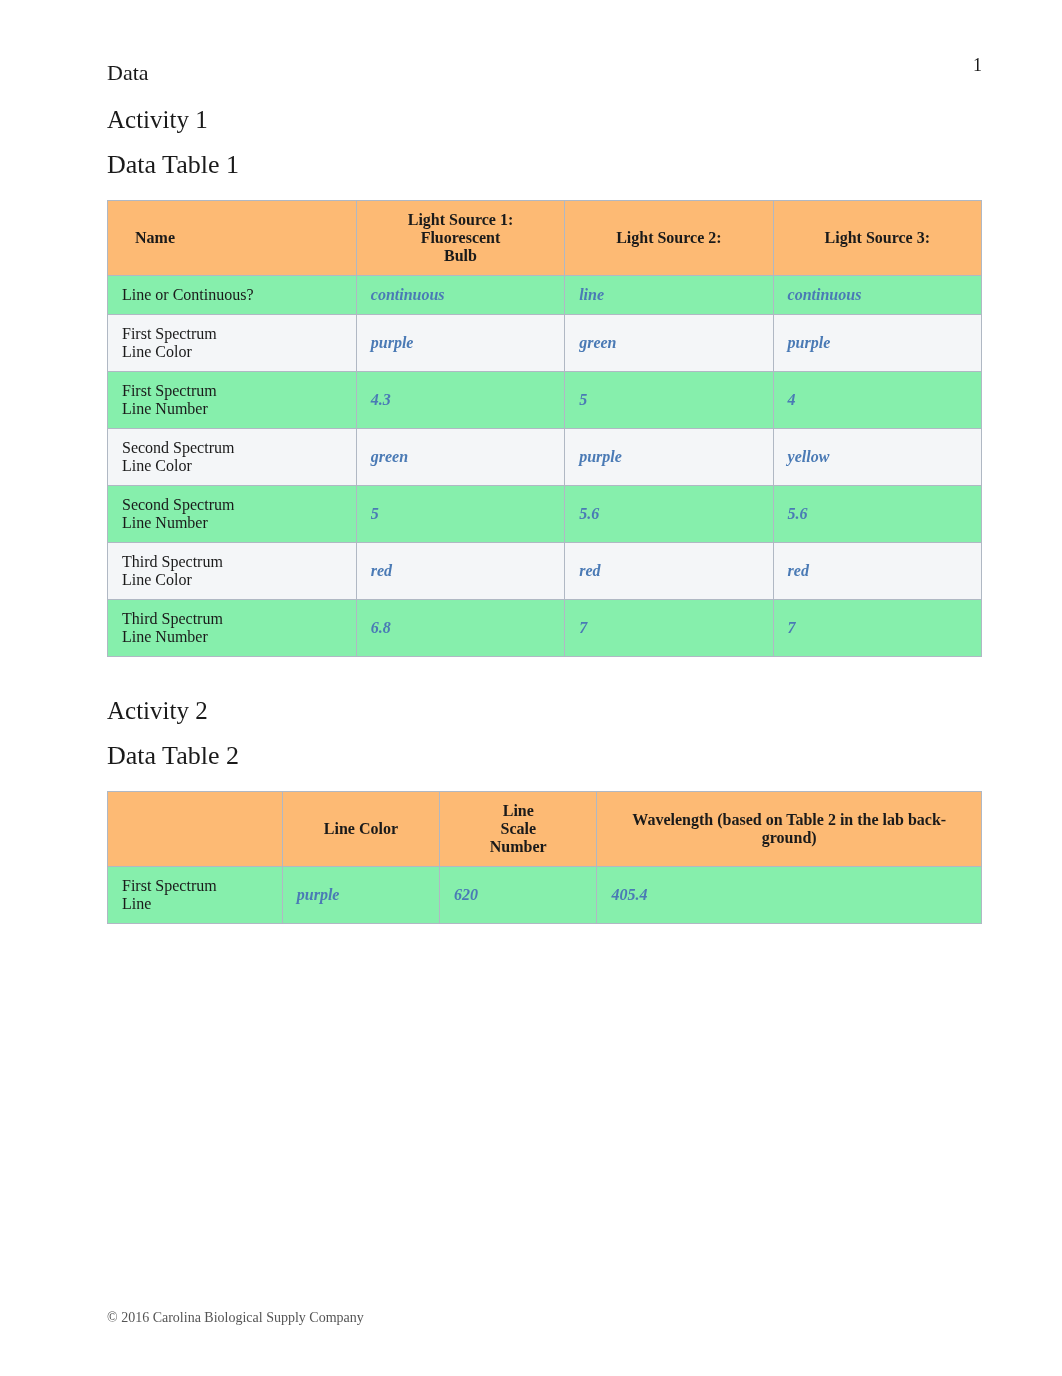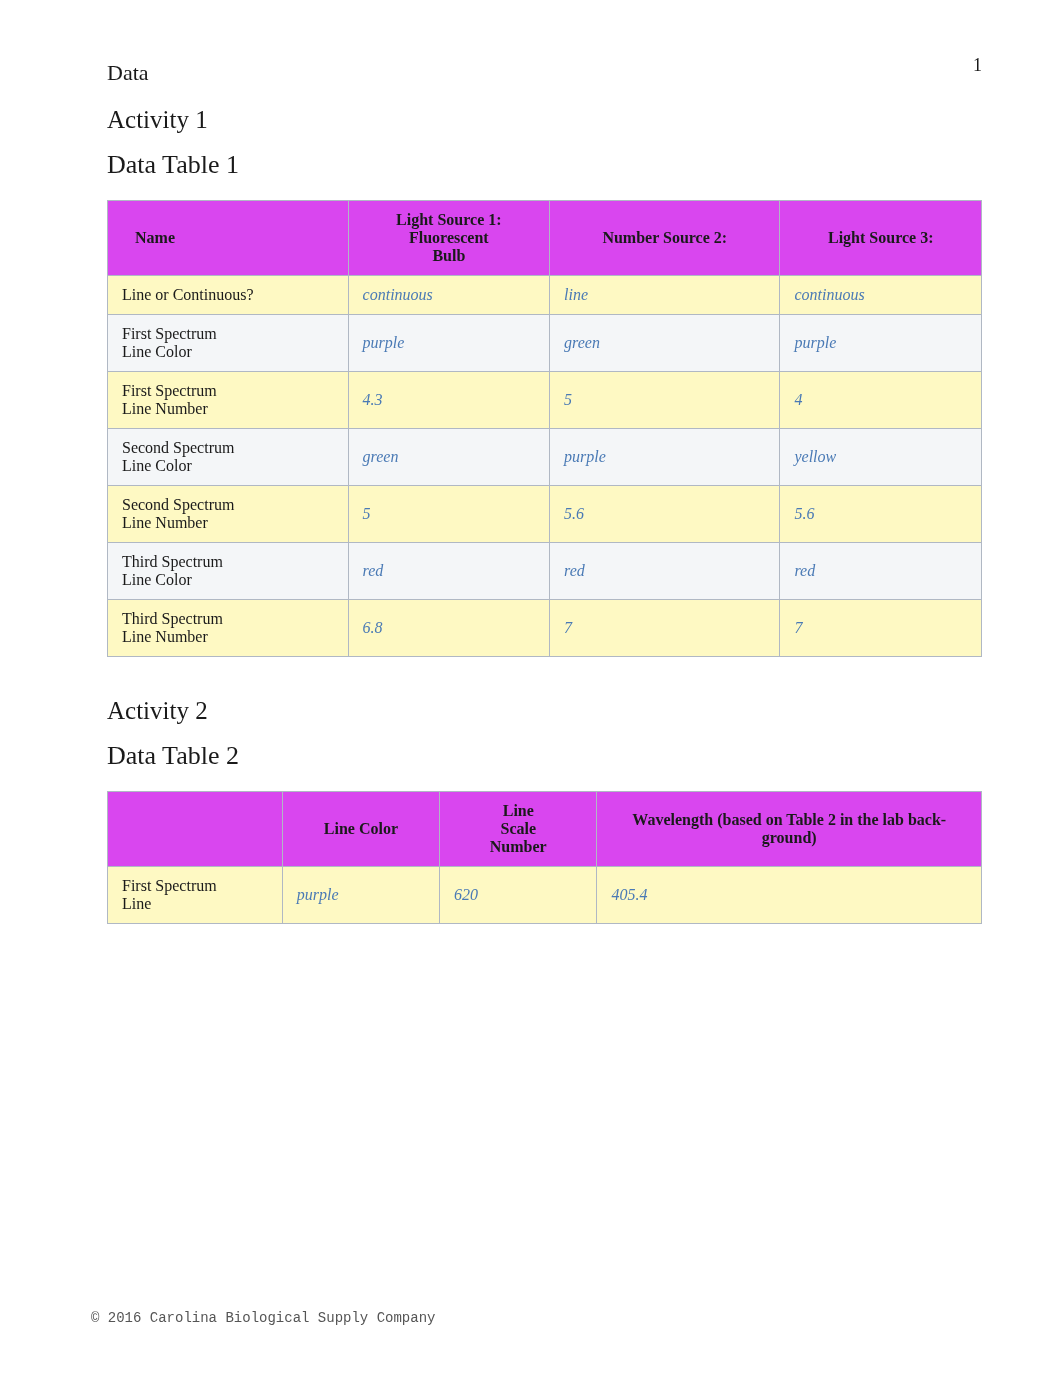--- a/index.html
+++ b/index.html
@@ -59,56 +59,57 @@
     }
 
     table th, table td {
       border: 1px solid #b0b8c4;
       padding: 10px 14px;
       vertical-align: middle;
       font-size: 16px;
     }
 
     table thead th {
-      background: #d946ef;
+      background: #fdba74;
       font-weight: bold;
       font-family: Georgia, serif;
       text-align: center;
     }
 
     table thead th.name-col {
       text-align: left;
       padding-left: 27px;
     }
 
     table tbody td {
-      background: #fef9c3;
+      background: #86efac;
     }
 
     table tbody tr:nth-child(even) td {
       background: #f4f6f8;
     }
 
     .italic-blue {
       color: #4a7ab5;
       font-style: italic;
+      font-weight: bold;
     }
 
     .name-cell {
       font-style: normal;
       color: #1a1a1a;
     }
 
     .footer {
       position: absolute;
       bottom: 50px;
-      left: 91px;
+      left: 107px;
       font-size: 14px;
       color: #555555;
-      font-family: Liberation Mono, monospace;
+      font-family: Liberation Serif, serif;
     }
 
     table.table2 thead th {
       text-align: center;
     }
 
     table.table2 tbody td.row-label {
       font-style: normal;
       color: #1a1a1a;
     }
@@ -128,21 +129,21 @@
 
 <table>
   <thead>
     <tr>
       <th class="name-col">Name</th>
       <th>
         <span>Light Source 1:</span><br>
         <span>Fluorescent</span><br>
         <span>Bulb</span>
       </th>
-      <th>Number Source 2:</th>
+      <th>Light Source 2:</th>
       <th>Light Source 3:</th>
     </tr>
   </thead>
   <tbody>
     <tr>
       <td class="name-cell">Line or Continu­ous?</td>
       <td><span class="italic-blue">continuous</span></td>
       <td><span class="italic-blue">line</span></td>
       <td><span class="italic-blue">continuous</span></td>
     </tr>

